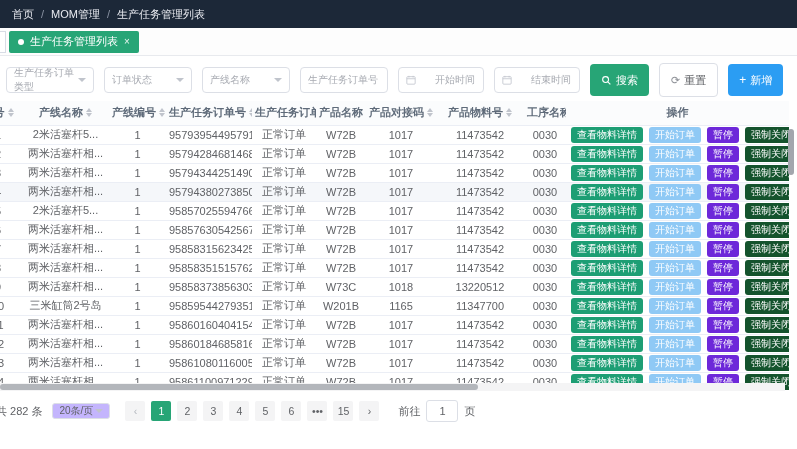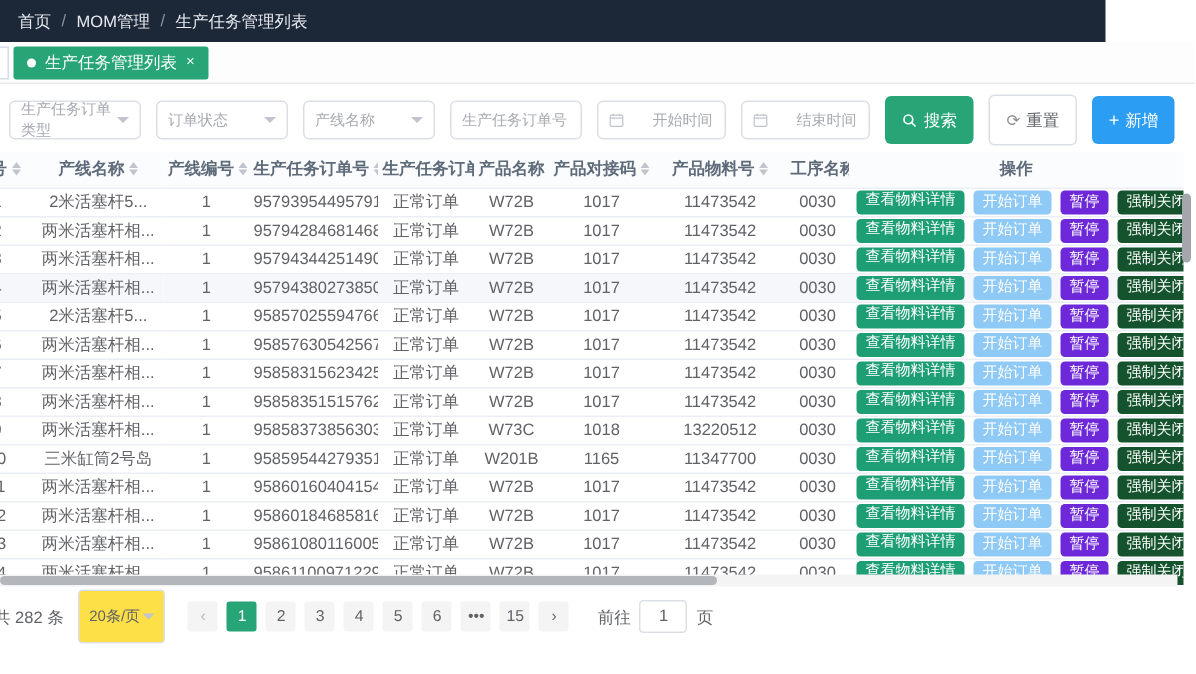--- a/index.html
+++ b/index.html
@@ -1,20 +1,20 @@
 <!DOCTYPE html>
 <html><head>
 <meta charset="utf-8">
 <style>
   * { margin:0; padding:0; box-sizing:border-box; }
   html,body { width:797px; height:449px; overflow:hidden; }
   body { font-family:"Liberation Sans","DejaVu Sans",sans-serif; background:#fff; position:relative; font-size:11px; color:#606266; }
 
   
-  .topbar { position:absolute; left:0; top:0; width:737px; height:28px; background:#1c2838; display:flex; align-items:center; padding:0 12px; }
+  .topbar { position:absolute; left:0; top:0; width:797px; height:28px; background:#1c2838; display:flex; align-items:center; padding:0 12px; }
   .breadcrumb { display:flex; align-items:center; gap:7px; font-size:11px; color:#e8eaf0; }
   .breadcrumb .sep { color:#8a93a3; }
   .topbar-right { margin-left:auto; display:flex; align-items:center; gap:14px; color:#e8eaf0; }
   .site { display:flex; align-items:center; gap:4px; font-size:11px; }
   .caret-down { width:0; height:0; border-left:4px solid transparent; border-right:4px solid transparent; border-top:5px solid #cfd4dc; display:inline-block; }
   .logo-wrap { display:flex; align-items:center; gap:5px; }
 
   
   .tabbar { position:absolute; left:0; top:28px; width:797px; height:28px; background:#fdfdfd; border-bottom:1px solid #e8eaee; display:flex; align-items:center; }
   .tab-sliver { position:absolute; left:0; top:3px; width:6px; height:22px; background:#fff; border:1px solid #d8dce5; border-left:none; }
@@ -42,35 +42,35 @@
   thead th { height:24px; color:#5f6b7a; font-weight:700; background:#fbfcfd; }
   tbody td { color:#606266; background:#fff; }
   tr.hl td { background:#f5f7fa; }
   .th-inner { display:inline-flex; align-items:center; gap:3px; }
   .sort { display:inline-flex; flex-direction:column; gap:1px; cursor:pointer; }
   .sort i { display:block; width:0; height:0; border-left:3px solid transparent; border-right:3px solid transparent; }
   .sort .up { border-bottom:4px solid #c0c4cc; }
   .sort .dn { border-top:4px solid #c0c4cc; }
   .acts { display:flex; align-items:center; justify-content:flex-start; gap:6px; padding-left:2px; }
   .abtn { border:none; border-radius:3px; color:#fff; font-size:10px; height:16px; line-height:16px; padding:0 6px; cursor:pointer; font-family:inherit; white-space:nowrap; }
-  .abtn.view { background:#1d9e74;font-family:Liberation Mono, monospace; }
+  .abtn.view { background:#1d9e74; }
   .abtn.start { background:#8fc9f5; }
   .abtn.pause { background:#6d28d9; }
   .abtn.force, .abtn.void { background:#14532d; }
 
   
   .hscroll { position:absolute; left:0; bottom:0; width:785px; height:8px; background:#f4f4f5; }
   .hthumb { position:absolute; left:0; top:1px; width:478px; height:6px; background:#b3b6bb; border-radius:3px; }
   .vscroll { position:absolute; right:3px; top:26px; width:6px; height:256px; }
   .vthumb { position:absolute; top:2px; left:0; width:6px; height:46px; background:#a3a6ad; border-radius:3px; }
 
   
   .pager { position:absolute; left:0; top:398px; width:797px; height:26px; display:flex; align-items:center; font-size:11px; color:#606266; }
   .total { margin-left:-4px; white-space:nowrap; }
-  .psize { margin-left:10px; width:58px; height:36px; border:1px solid #dcdfe6; border-radius:3px; display:flex; align-items:center; justify-content:space-between; padding:0 6px; color:#606266; font-size:10px; background:#fde047; }
+  .psize { margin-left:10px; width:58px; height:16px; border:1px solid #dcdfe6; border-radius:3px; display:flex; align-items:center; justify-content:space-between; padding:0 6px; color:#606266; font-size:10px; background:#c4b5fd; }
   .pages { display:flex; align-items:center; margin-left:12px; }
   .pbtn { min-width:20px; height:20px; line-height:20px; text-align:center; background:#f4f4f5; border-radius:2px; margin:0 3px; font-size:10.5px; color:#606266; cursor:pointer; padding:0 4px; }
   .pbtn.active { background:#27a576; color:#fff; }
   .pbtn.arrow { color:#b4b8bf; }
   .goto { display:flex; align-items:center; gap:6px; margin-left:16px; }
   .goto-input { width:32px; height:22px; border:1px solid #dcdfe6; border-radius:3px; text-align:center; font-size:11px; color:#606266; font-family:inherit; }
 </style>
 </head>
 <body>
 

